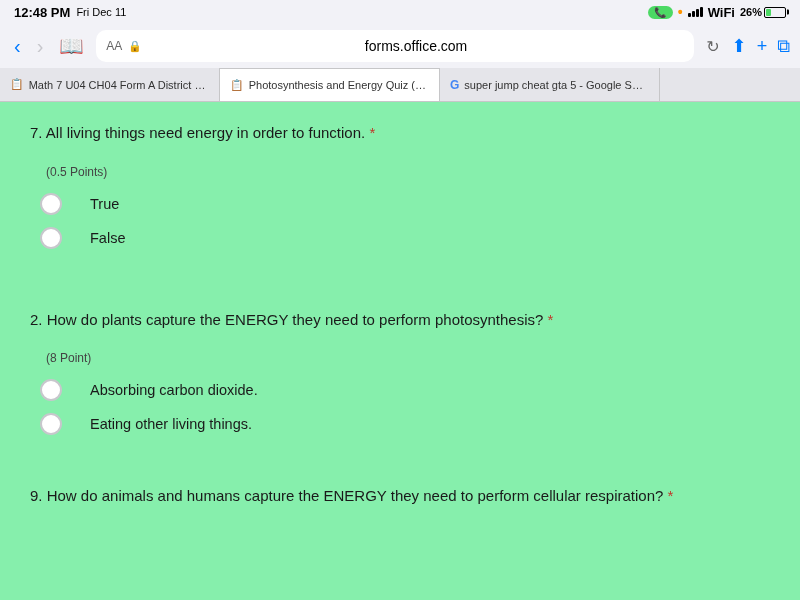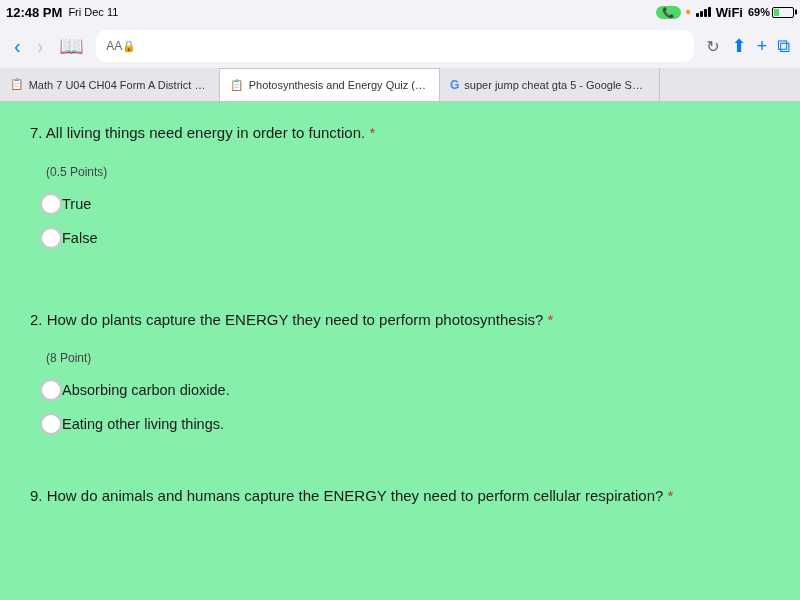--- a/index.html
+++ b/index.html
@@ -12,21 +12,21 @@
       display: flex;
       flex-direction: column;
     }
 
     
     .status-bar {
       background: #f2f2f7;
       display: flex;
       justify-content: space-between;
       align-items: center;
-      padding: 4px 6px;
+      padding: 4px 14px;
       height: 24px;
       font-size: 12px;
       font-weight: 600;
     }
     .status-left { display: flex; align-items: center; gap: 6px; }
     .status-right { display: flex; align-items: center; gap: 5px; font-size: 11px; }
     .status-time { font-weight: 700; font-size: 13px; }
     .status-date { font-size: 11px; font-weight: 500; text-align: center; }
     .signal-bars { display: flex; align-items: flex-end; gap: 1px; }
     .signal-bars span {
@@ -85,20 +85,21 @@
       color: #000;
       padding: 0 4px;
     }
     .address-bar {
       flex: 1;
       background: #fff;
       border-radius: 10px;
       display: flex;
       align-items: center;
       padding: 5px 10px;
+      gap: 6px;
       height: 32px;
     }
     .address-text-left {
       font-size: 12px;
       color: #666;
       white-space: nowrap;
     }
     .lock-icon { font-size: 11px; color: #666; }
     .address-url {
       font-size: 14px;
@@ -185,21 +186,21 @@
 
     .options-list {
       display: flex;
       flex-direction: column;
       gap: 12px;
       padding-left: 10px;
     }
     .option-item {
       display: flex;
       align-items: center;
-      gap: 0;
+      gap: 28px;
       cursor: pointer;
     }
     .radio-circle {
       width: 22px;
       height: 22px;
       border-radius: 50%;
       border: 2px solid #c7c7cc;
       background: #fff;
       flex-shrink: 0;
     }
@@ -220,35 +221,36 @@
     <span style="background:#4cd964;color:#fff;padding:1px 6px;border-radius:10px;font-size:10px;">📞</span>
     <span style="color:#ff9500;font-size:14px;">•</span>
     <div class="signal-bars">
       <span style="height:4px;"></span>
       <span style="height:6px;"></span>
       <span style="height:8px;"></span>
       <span style="height:10px;"></span>
     </div>
     <span style="font-size:13px;">WiFi</span>
     <div class="battery-container">
-      <span style="font-size:11px;">69%</span>
+      <span style="font-size:11px;">26%</span>
       <div class="battery-icon">
         <div class="battery-fill"></div>
       </div>
     </div>
   </div>
 </div>
 
 <div class="browser-chrome">
   <button class="nav-btn">‹</button>
   <button class="nav-btn disabled">›</button>
   <span class="book-icon">📖</span>
   <div class="address-bar">
     <span class="address-text-left">AA</span>
     <span class="lock-icon">🔒</span>
+    <span class="address-url">forms.office.com</span>
   </div>
   <button class="reload-btn">↻</button>
   <div class="browser-actions">
     <button class="action-btn">⬆</button>
     <button class="action-btn">+</button>
     <button class="action-btn">⧉</button>
   </div>
 </div>
 
 <div class="tabs-bar">

